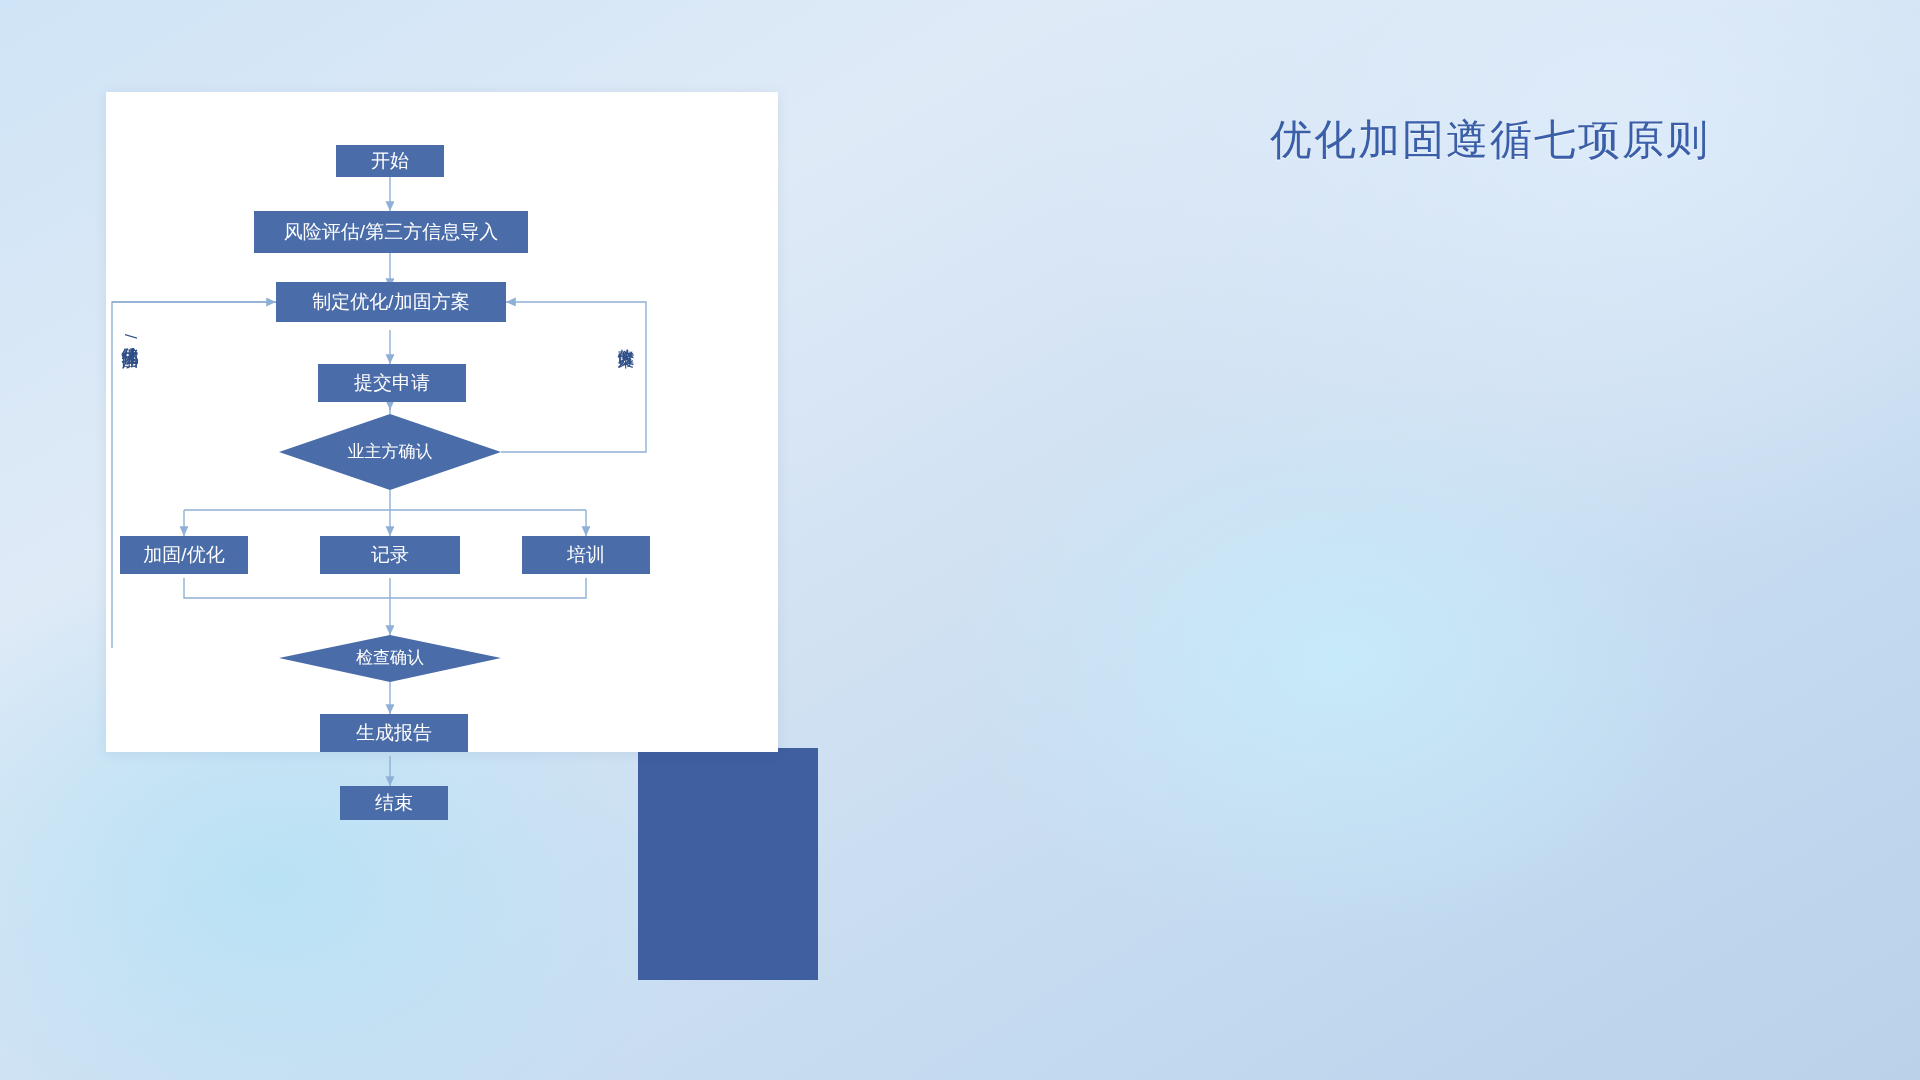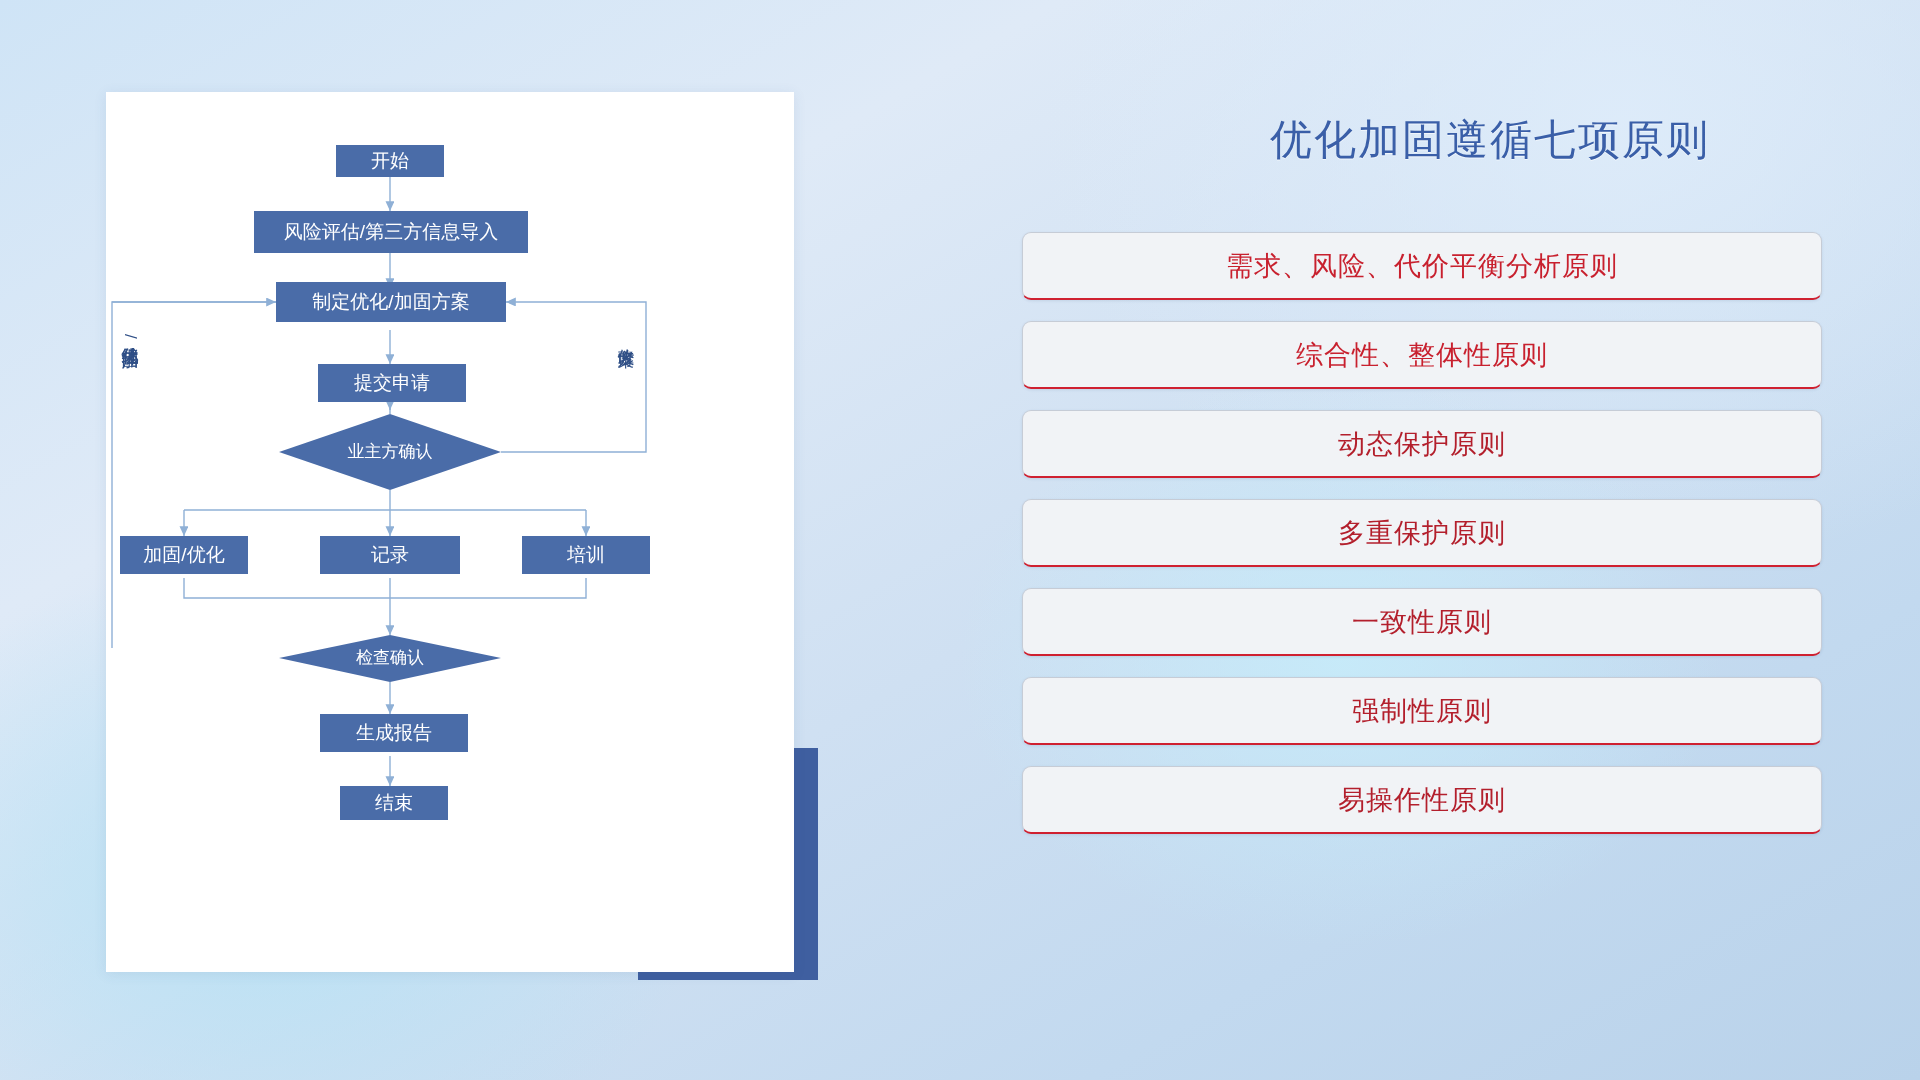--- a/index.html
+++ b/index.html
@@ -31,24 +31,23 @@
     top: 748px;
     width: 180px;
     height: 232px;
     background: #3f5fa0;
   }
   #flow-card {
     position: absolute;
     left: 106px;
     top: 92px;
     width: 672px;
-    height: 880px;
+    height: 660px;
     background: #ffffff;
     box-shadow: 0 2px 12px rgba(60,90,140,0.10);
-    padding-left: 16px;
   }
   #flow-svg {
     position: absolute;
     left: 0;
     top: 0;
   }
 
   .node-text {
     font-size: 19px;
     fill: #ffffff;
@@ -219,37 +218,14 @@
         <text class="node-text" x="288" y="712">结束</text>
       </g>
 
       <text class="side-label" x="24" y="242" writing-mode="tb" style="writing-mode:tb; glyph-orientation-vertical:0;">继续优化/加固</text>
       <text class="side-label" x="520" y="244" writing-mode="tb" style="writing-mode:tb; glyph-orientation-vertical:0;">方案修改</text>
     </svg>
   </div>
 
   <div id="right-title">优化加固遵循七项原则</div>
 
-  <div id="principles">
-    <div class="principle">
-      <span class="principle-label">需求、风险、代价平衡分析原则</span>
-    </div>
-    <div class="principle">
-      <span class="principle-label">综合性、整体性原则</span>
-    </div>
-    <div class="principle">
-      <span class="principle-label">动态保护原则</span>
-    </div>
-    <div class="principle">
-      <span class="principle-label">多重保护原则</span>
-    </div>
-    <div class="principle">
-      <span class="principle-label">一致性原则</span>
-    </div>
-    <div class="principle">
-      <span class="principle-label">强制性原则</span>
-    </div>
-    <div class="principle">
-      <span class="principle-label">易操作性原则</span>
-    </div>
-  </div>
 
 </div>
 
 </body></html>

